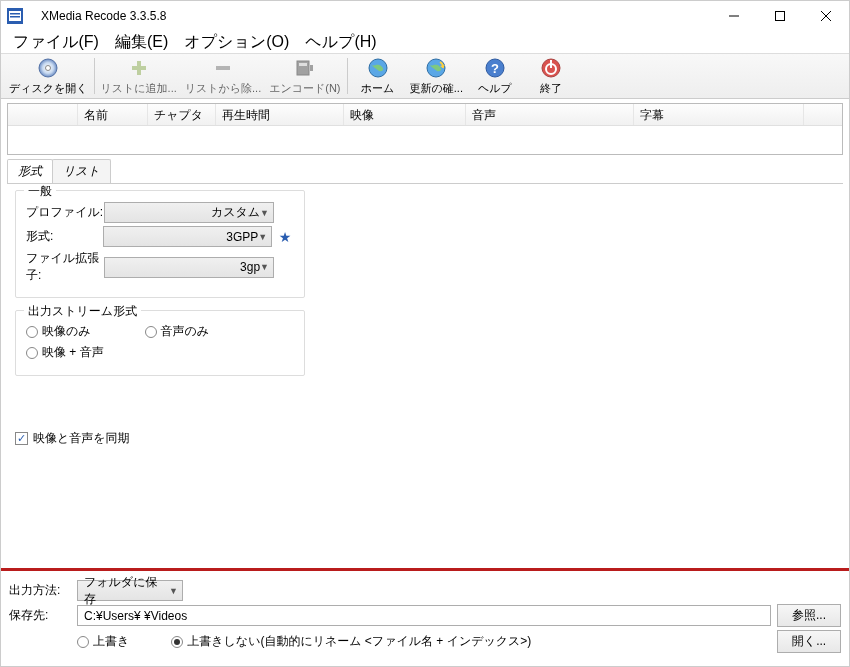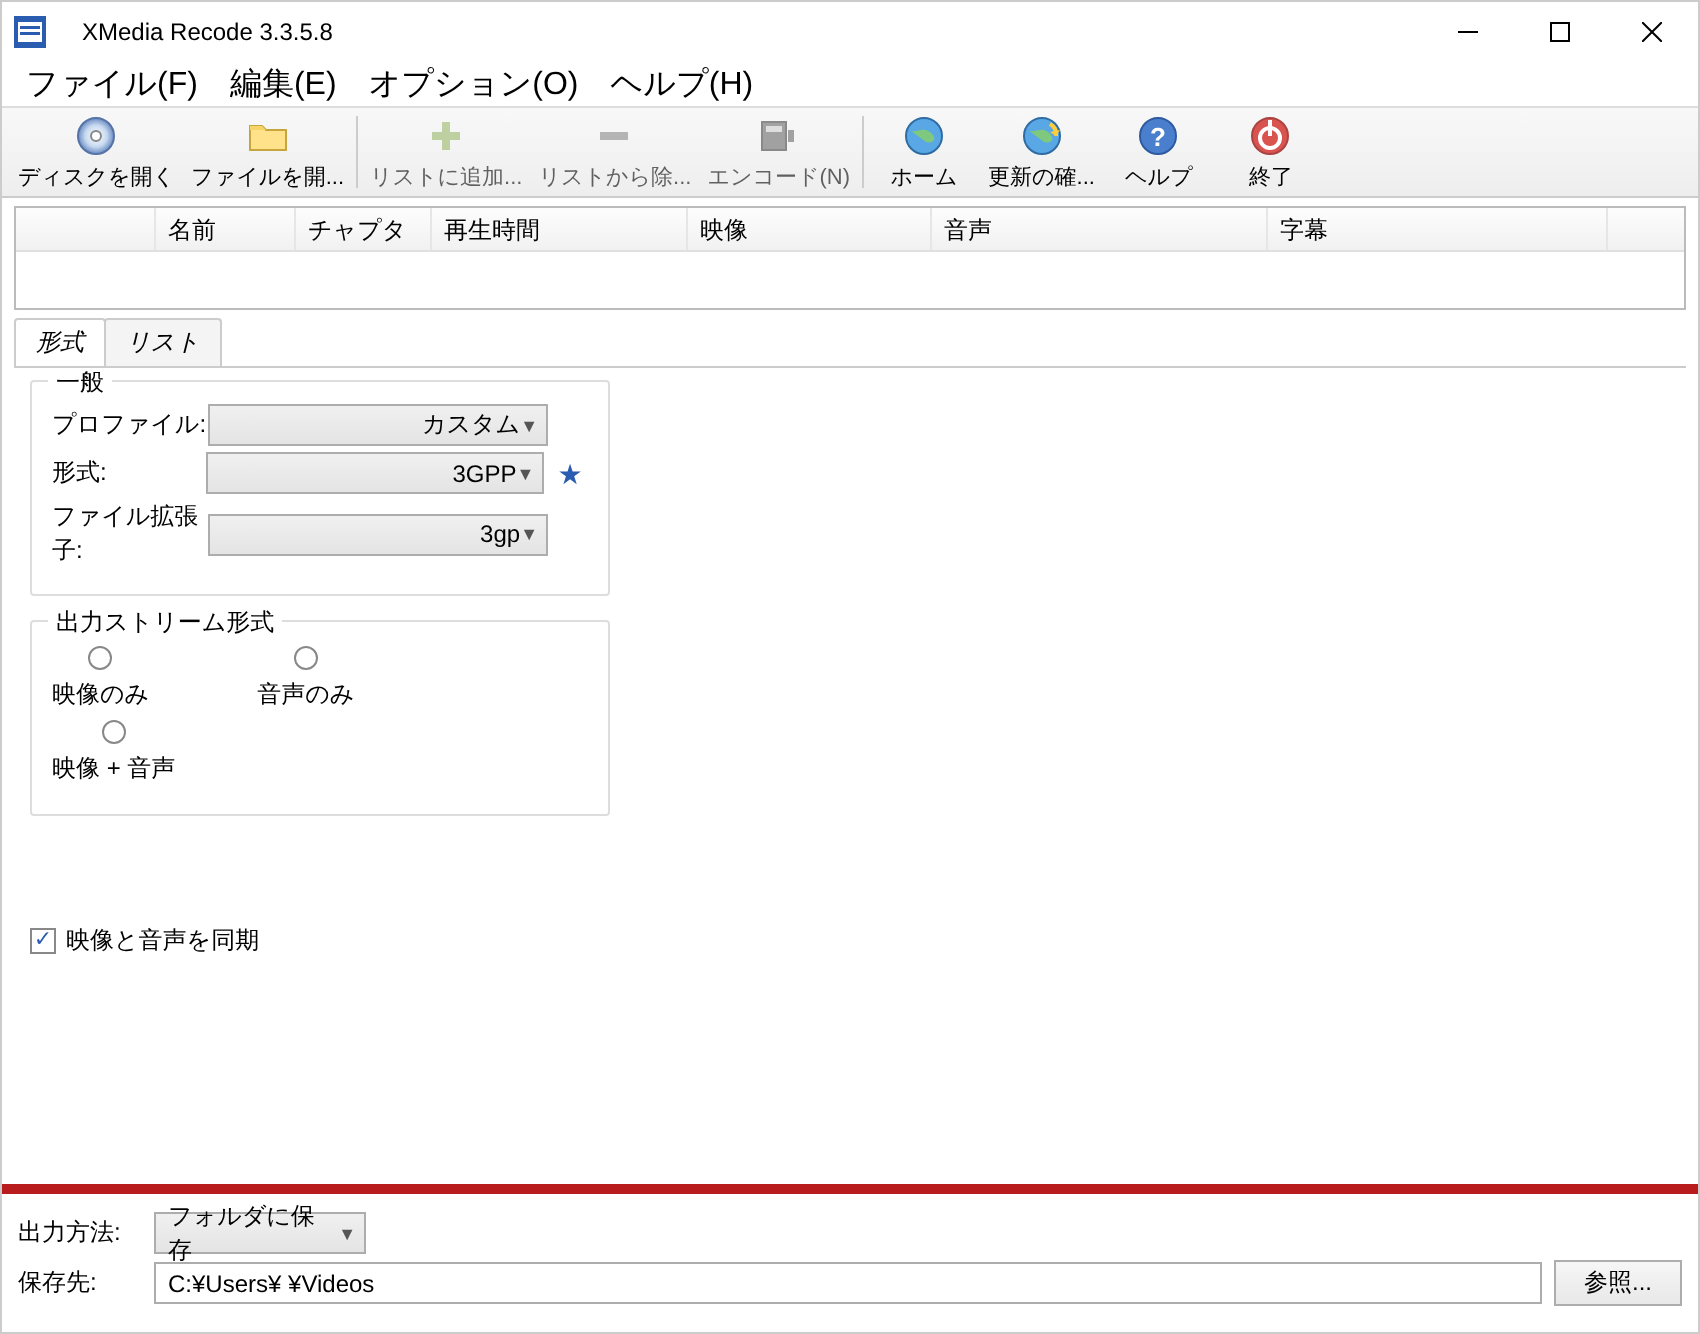--- a/index.html
+++ b/index.html
@@ -170,38 +170,38 @@
   height: 18px;
   margin-left: 4px;
   display: flex;
   align-items: center;
   justify-content: center;
   font-size: 14px;
   color: #2a5db0;
 }
 
 .radio-row { display: flex; align-items: center; margin: 4px 0; gap: 54px; }
-.radio { display: flex; align-items: center; gap: 4px; flex-direction: column; }
+.radio { display: flex; align-items: center; gap: 4px; }
 .radio .rdot {
   width: 12px; height: 12px; border: 1px solid #888; border-radius: 50%;
   display: inline-flex; align-items: center; justify-content: center;
 }
 .radio.checked .rdot::after {
   content: ""; width: 6px; height: 6px; background: #333; border-radius: 50%;
 }
 .checkbox { display: inline-flex; align-items: center; gap: 5px; margin-top: 42px; }
 .cb-box {
   width: 13px; height: 13px; border: 1px solid #888; display: inline-flex; align-items: center; justify-content: center;
   font-size: 11px; color: #2a5db0; line-height: 1;
 }
 
 
 .bottom-area {
   padding: 6px 8px 10px 8px;
-  border-top: 5px solid #b91c1c;
+  border-top: 3px solid #b91c1c;
 }
 .btm-row { display: flex; align-items: center; margin: 3px 0; gap: 6px; }
 .btm-label { width: 62px; font-size: 12px; }
 .select-sm { width: 106px; height: 21px; }
 .path-input {
   flex: 1;
   height: 21px;
   border: 1px solid #adadad;
   padding: 0 6px;
   font-size: 12px;
@@ -270,29 +270,20 @@
           <stop offset="0%" stop-color="#fff"></stop>
               <stop offset="60%" stop-color="#c7d9f0"></stop>
               <stop offset="100%" stop-color="#6a8bc3"></stop>
         </radialGradient>
           </defs>
         <circle cx="11" cy="11" r="9" fill="url(#dg)" stroke="#5573a6"></circle>
         <circle cx="11" cy="11" r="2.5" fill="#fff" stroke="#888"></circle>
       </svg>
     </span>
     <span class="tlabel">ディスクを開く</span>
-  </div>
-  <div class="tool-btn">
-    <span class="ticon">
-      <svg viewBox="0 0 22 22" width="22" height="22">
-        <path d="M2 6 L8 6 L10 8 L20 8 L20 18 L2 18 Z" fill="#ffe28a" stroke="#c7a63f"></path>
-        <path d="M2 6 L8 6 L10 8 L2 8 Z" fill="#f5d46a"></path>
-      </svg>
-    </span>
-    <span class="tlabel">ファイルを開...</span>
   </div>
   <div class="tool-sep"></div>
   <div class="tool-btn disabled">
     <span class="ticon">
       <svg viewBox="0 0 22 22" width="22" height="22">
           <rect x="9" y="4" width="4" height="14" fill="#9bb76a"></rect>
           <rect x="4" y="9" width="14" height="4" fill="#9bb76a"></rect>
         </svg>
     </span>
     <span class="tlabel">リストに追加...</span>
@@ -446,13 +437,25 @@
       <span class="arr">▼</span>
     </div>
   </div>
   <div class="btm-row">
     <span class="btm-label">保存先:</span>
     <div class="path-input">
       <span>C:¥Users¥                                        ¥Videos</span>
     </div>
     <button class="btn">参照...</button>
   </div>
+  <div class="btm-row" style="padding-left:68px; gap:42px;">
+    <label class="radio">
+      <span class="rdot"></span>
+      <span>上書き</span>
+    </label>
+    <label class="radio checked">
+      <span class="rdot"></span>
+      <span>上書きしない(自動的にリネーム &lt;ファイル名 + インデックス&gt;)</span>
+    </label>
+    <span style="flex:1"></span>
+    <button class="btn">開く...</button>
+  </div>
 </div>
 
 </body></html>

